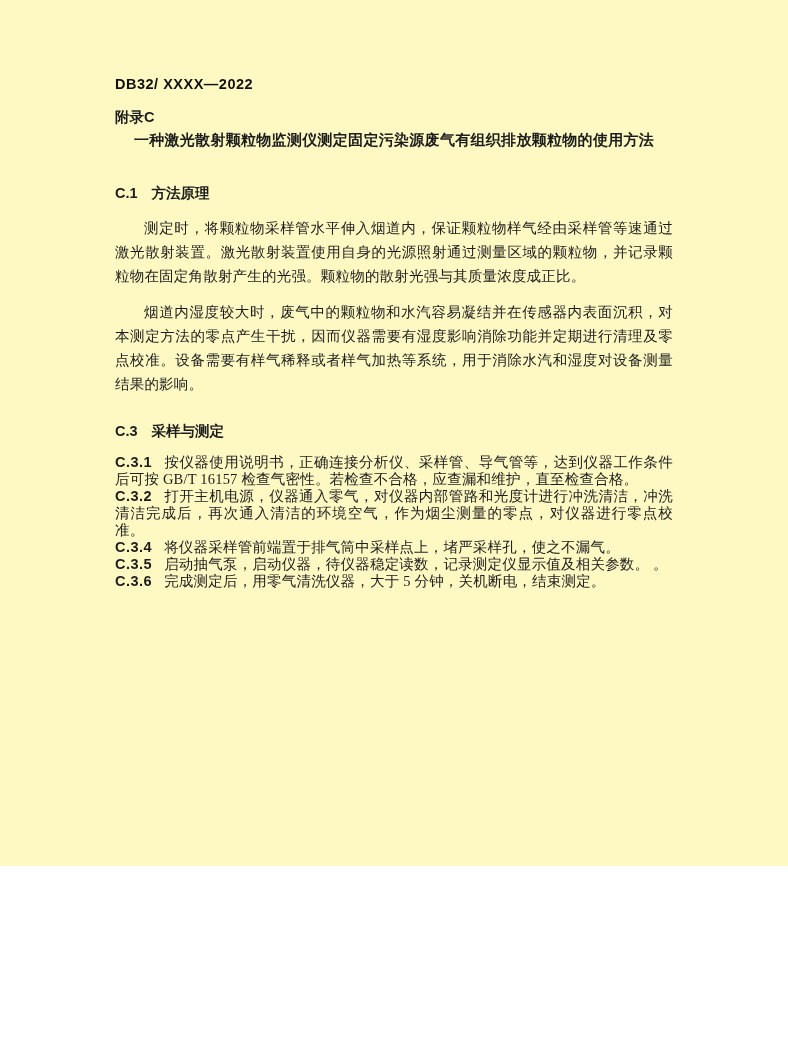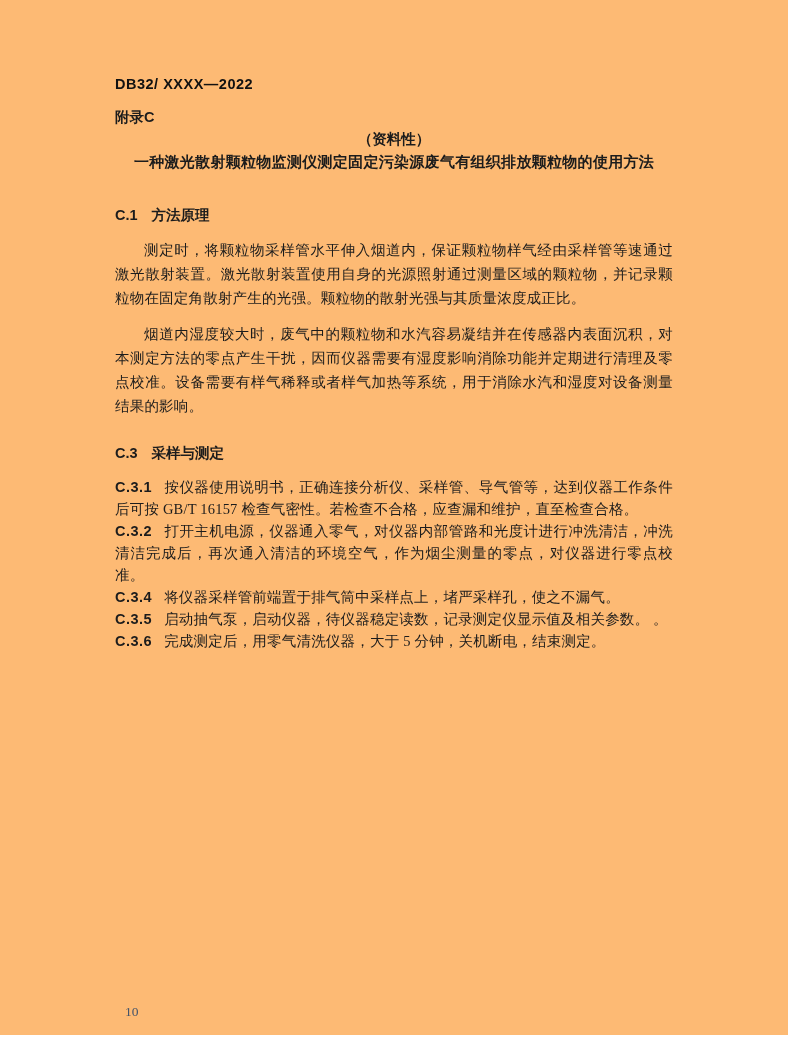--- a/index.html
+++ b/index.html
@@ -1,21 +1,21 @@
 <!DOCTYPE html>
 <html><head>
 <meta charset="utf-8">
 <style>
   * { margin: 0; padding: 0; box-sizing: border-box; }
   html, body { background: #ffffff; }
   .page {
     position: relative;
     width: 788px;
-    height: 1035px;
-    background: #fdba74;
+    height: 866px;
+    background: #fef9c3;
     overflow: hidden;
     color: #1c1c1c;
     font-family: "Liberation Serif", "DejaVu Serif", serif;
   }
   .doc-header {
     position: absolute;
     left: 115px;
     top: 76px;
     font-family: "Liberation Sans", "DejaVu Sans", sans-serif;
     font-weight: bold;
@@ -68,21 +68,21 @@
     line-height: 24px;
     letter-spacing: 0.2px;
     text-indent: 2em;
     text-align: justify;
     color: #1c1c1c;
   }
   .p-c1 { }
   .clauses { margin-top: 12px; }
   .clause {
     font-size: 14.5px;
-    line-height: 22px;
+    line-height: 17px;
     letter-spacing: 0.2px;
     text-align: justify;
     color: #1c1c1c;
   }
   .clause .clause-num {
     font-family: "Liberation Sans", "DejaVu Sans", sans-serif;
     font-weight: bold;
     margin-right: 12px;
     letter-spacing: 0.5px;
   }
@@ -99,21 +99,20 @@
 <body>
 
 <div class="page">
 
   <div class="doc-header">DB32/ XXXX—2022</div>
 
   <div class="content">
 
     <div class="appendix-label">附录C</div>
 
-    <div class="appendix-type">（资料性）</div>
 
     <div class="appendix-title">一种激光散射颗粒物监测仪测定固定污染源废气有组织排放颗粒物的使用方法</div>
 
     <div class="sec-heading h-c1">
       <span class="sec-num">C.1</span><span>方法原理</span>
     </div>
     <p class="body-para p-c1">测定时，将颗粒物采样管水平伸入烟道内，保证颗粒物样气经由采样管等速通过激光散射装置。激光散射装置使用自身的光源照射通过测量区域的颗粒物，并记录颗粒物在固定角散射产生的光强。颗粒物的散射光强与其质量浓度成正比。</p>
 
     <p class="body-para">烟道内湿度较大时，废气中的颗粒物和水汽容易凝结并在传感器内表面沉积，对本测定方法的零点产生干扰，因而仪器需要有湿度影响消除功能并定期进行清理及零点校准。设备需要有样气稀释或者样气加热等系统，用于消除水汽和湿度对设备测量结果的影响。</p>
 

